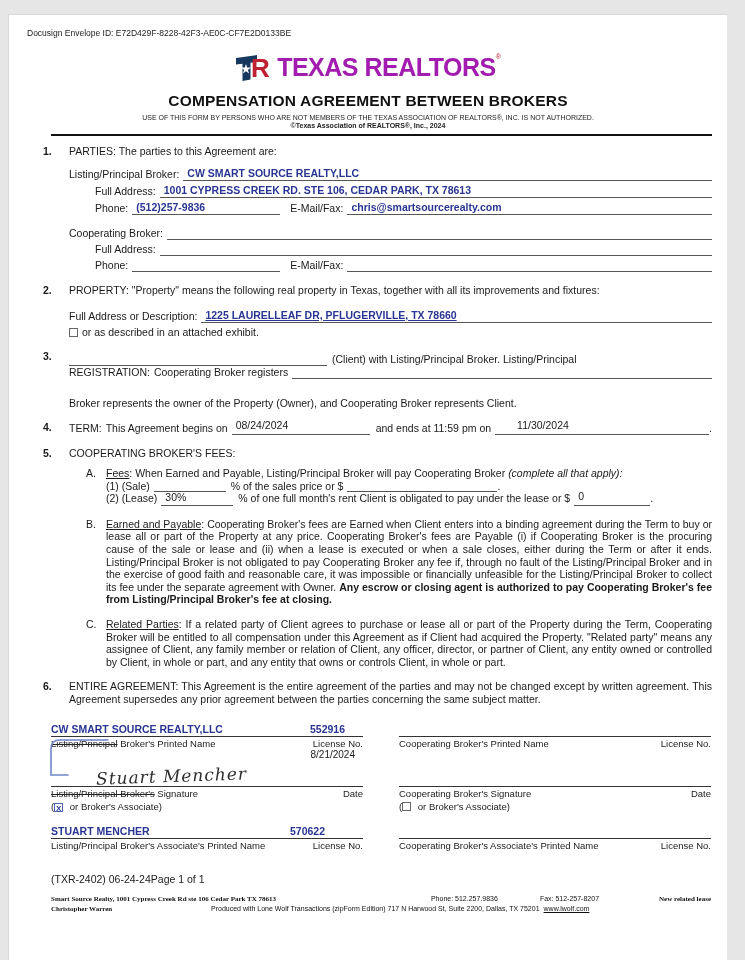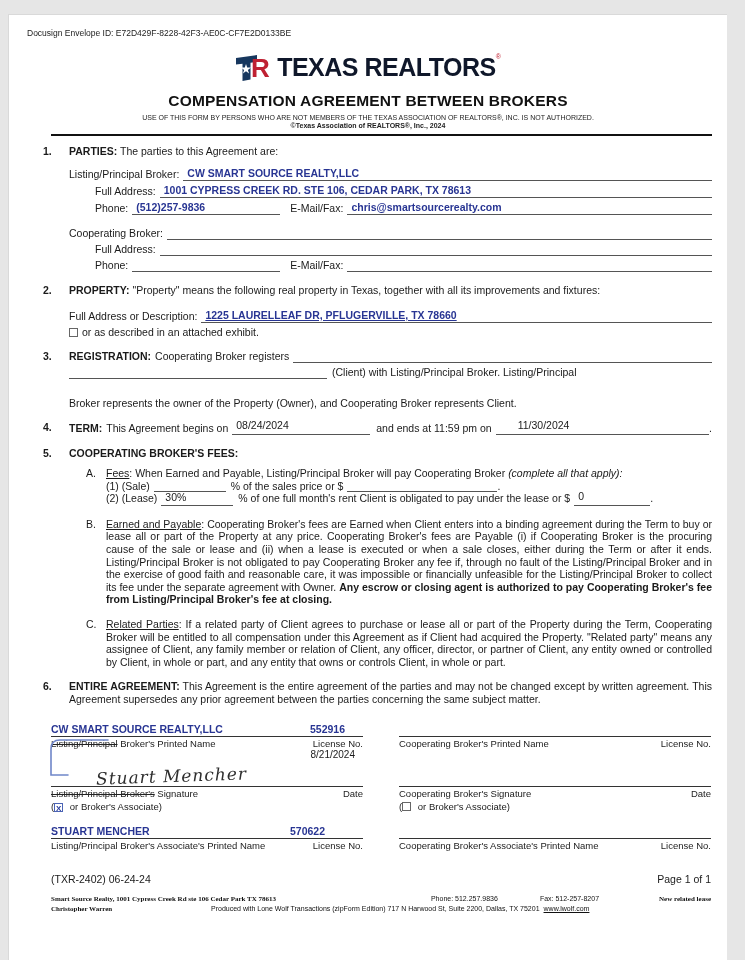--- a/index.html
+++ b/index.html
@@ -12,32 +12,32 @@
     -webkit-font-smoothing:antialiased;
   }
   .page {
     position:absolute; left:8px; top:14px; width:719px; height:946px;
     background:#ffffff; overflow:hidden;
     border-left:1px solid #d9d9d9; border-top:1px solid #d9d9d9;
   }
   .envelope { padding:13px 0 0 18px; font-size:8.5px; color:#222; }
 
   .logo-wrap { display:flex; justify-content:center; align-items:center; margin-top:14px; gap:6px; }
-  .brand-text { font-size:25px; font-weight:bold; letter-spacing:-0.5px; color:#0f172a; }
+  .brand-text { font-size:25px; font-weight:bold; letter-spacing:-0.5px; color:#a21caf; }
   .brand-reg { font-size:7px; vertical-align:top; color:#bf2132; }
 
   .doc-title { text-align:center; font-size:15.5px; font-weight:bold; margin-top:9px; letter-spacing:0.2px; color:#111; }
   .notice { text-align:center; font-size:7px; color:#222; margin-top:4px; }
   .copyright { text-align:center; font-size:7px; font-weight:bold; color:#222; margin-top:1px; }
   .rule { border-top:2px solid #111; margin:5px 15px 9px 42px; }
 
   .sec { display:flex; margin:0 15px 7px 0; }
   .num { width:26px; flex-shrink:0; margin-left:34px; font-weight:bold; font-size:10.5px; }
   .sec-body { flex:1; font-size:10.5px; line-height:13px; }
-  .sec-label { font-weight:bold; }
+  .sec-label { font-weight:normal; }
   .just { text-align:justify; }
 
   .frow { display:flex; align-items:flex-end; margin-top:6px; }
   .frow.tight { margin-top:3px; }
   .indent { margin-left:26px; }
   .fill { border-bottom:1px solid #555; min-height:12px; }
   .fill.grow { flex:1; }
   .blue { color:#283593; font-weight:bold; }
   .val { padding-left:4px; white-space:nowrap; }
   .lbl { white-space:nowrap; padding-right:4px; }
@@ -61,21 +61,21 @@
   .sig-script-row { height:25px; padding-left:45px; }
   .script {
     font-family:"DejaVu Serif", serif; font-style:italic; font-size:17px; color:#2e2e2e;
     display:inline-block; transform:rotate(-2deg); letter-spacing:1px;
   }
   .strike { text-decoration:line-through; }
   .chkrow { font-size:9.5px; margin-top:2px; }
   .gap12 { height:12px; }
   .docusign-bracket { position:absolute; left:-5px; top:15px; pointer-events:none; }
 
-  .footrow { display:flex; justify-content:space-between; margin:22px 16px 0 42px; font-size:10.5px; }
+  .footrow { display:flex; margin:22px 16px 0 42px; font-size:10.5px; }
   .tinyfoot { margin:10px 16px 0 42px; font-size:7px; color:#111; }
   .tinyrow { display:flex; align-items:baseline; }
   .tiny-bold { font-family:"Liberation Serif", serif; font-weight:bold; }
   .site-link { text-decoration:underline; }
 </style>
 </head>
 <body>
 
 <div class="page">
 
@@ -147,28 +147,28 @@
       <div class="frow tight" style="align-items:center;">
         <span class="checkbox"></span>
         <span>or as described in an attached exhibit.</span>
       </div>
     </div>
   </div>
 
   <div class="sec" style="margin-top:11px;">
     <div class="num">3.</div>
     <div class="sec-body">
+      <div class="frow tight">
+        <span class="fill" style="width:258px;"></span>
+        <span style="padding-left:5px;">(Client) with Listing/Principal Broker. Listing/Principal</span>
+      </div>
       <div class="frow" style="margin-top:0;">
         <span class="sec-label lbl">REGISTRATION:</span>
         <span class="lbl">Cooperating Broker registers</span>
         <span class="fill grow"></span>
-      </div>
-      <div class="frow tight">
-        <span class="fill" style="width:258px;"></span>
-        <span style="padding-left:5px;">(Client) with Listing/Principal Broker. Listing/Principal</span>
       </div>
       <div style="margin-top:18px;">Broker represents the owner of the Property (Owner), and Cooperating Broker represents Client.</div>
     </div>
   </div>
 
   <div class="sec" style="margin-top:11px;">
     <div class="num">4.</div>
     <div class="sec-body">
       <div class="frow" style="margin-top:0;">
         <span class="sec-label lbl">TERM:</span>

